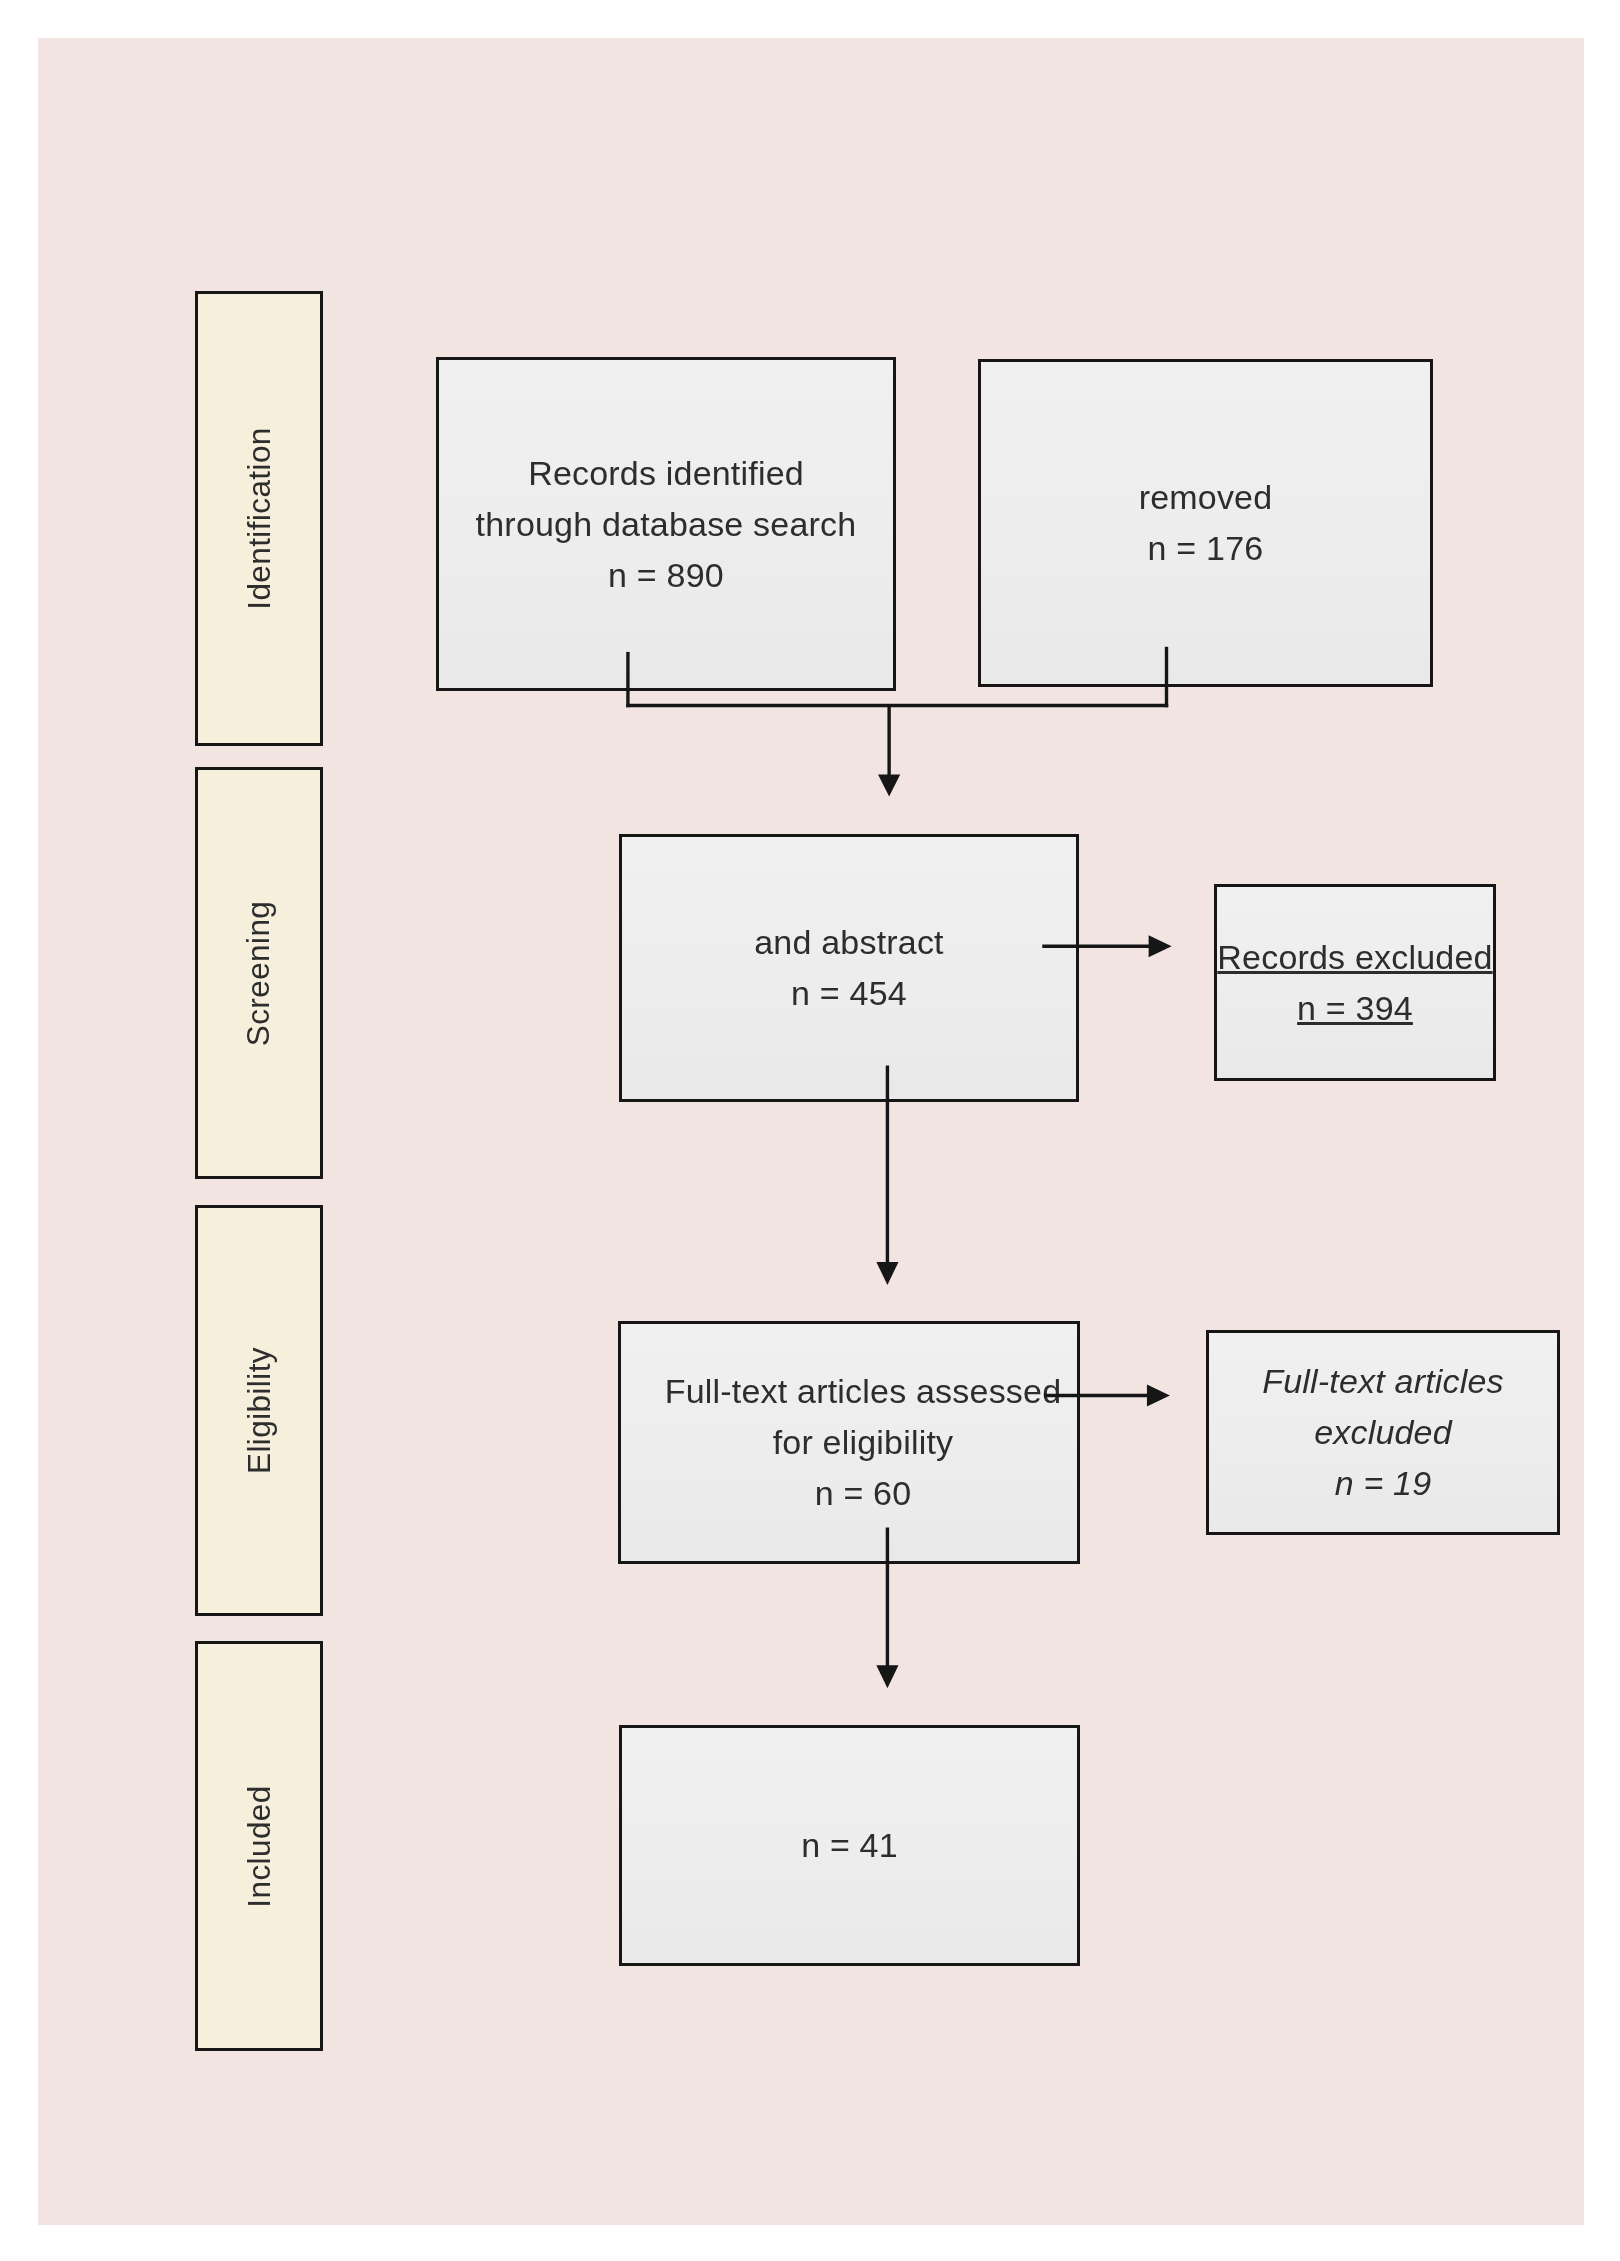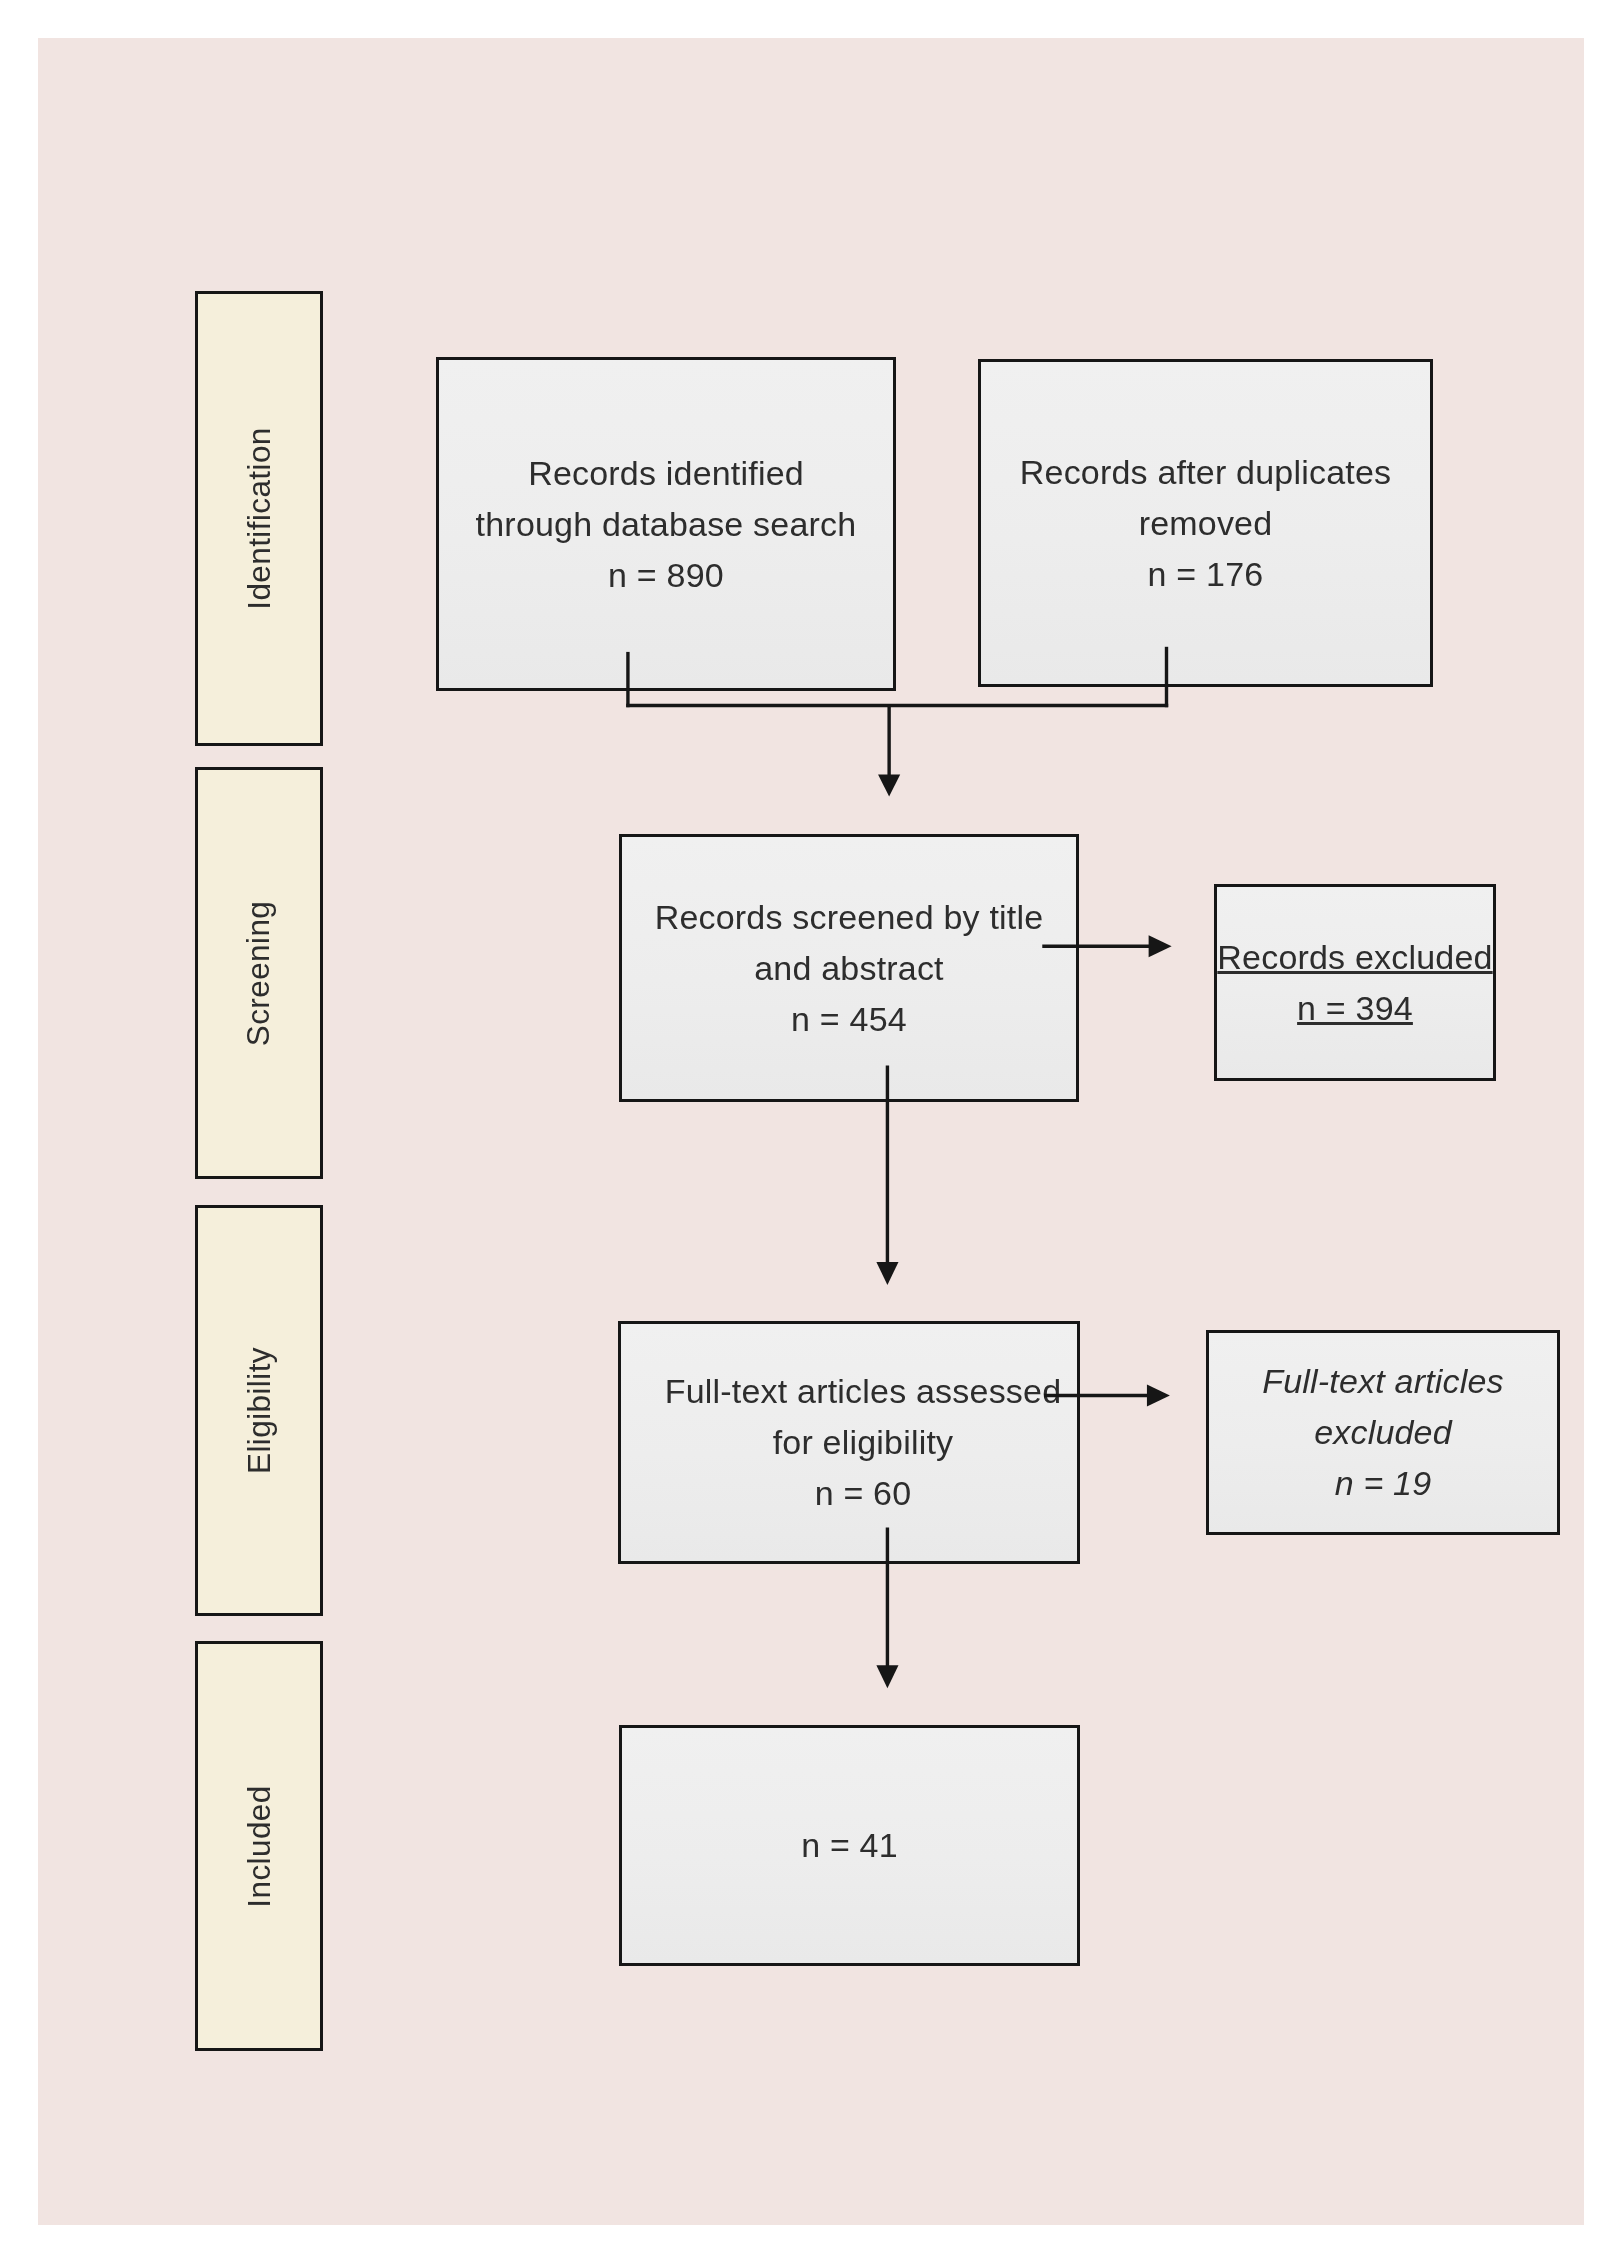--- a/index.html
+++ b/index.html
@@ -101,27 +101,25 @@
       <span class="stage-label">Included</span>
     </div>
 
     <div class="flow-box" id="node-identified">
       <span class="line">Records identified</span>
       <span class="line">through database search</span>
       <span class="line">n = 890</span>
     </div>
 
     <div class="flow-box" id="node-deduplicated">
-      <span class="line">Records after duplicates</span>
       <span class="line">removed</span>
       <span class="line">n = 176</span>
     </div>
 
     <div class="flow-box" id="node-screened">
-      <span class="line">Records screened by title</span>
       <span class="line">and abstract</span>
       <span class="line">n = 454</span>
     </div>
 
     <div class="flow-box" id="node-records-excluded">
       <span class="line">Records excluded</span>
       <span class="line">n = 394</span>
     </div>
 
     <div class="flow-box" id="node-fulltext-assessed">

